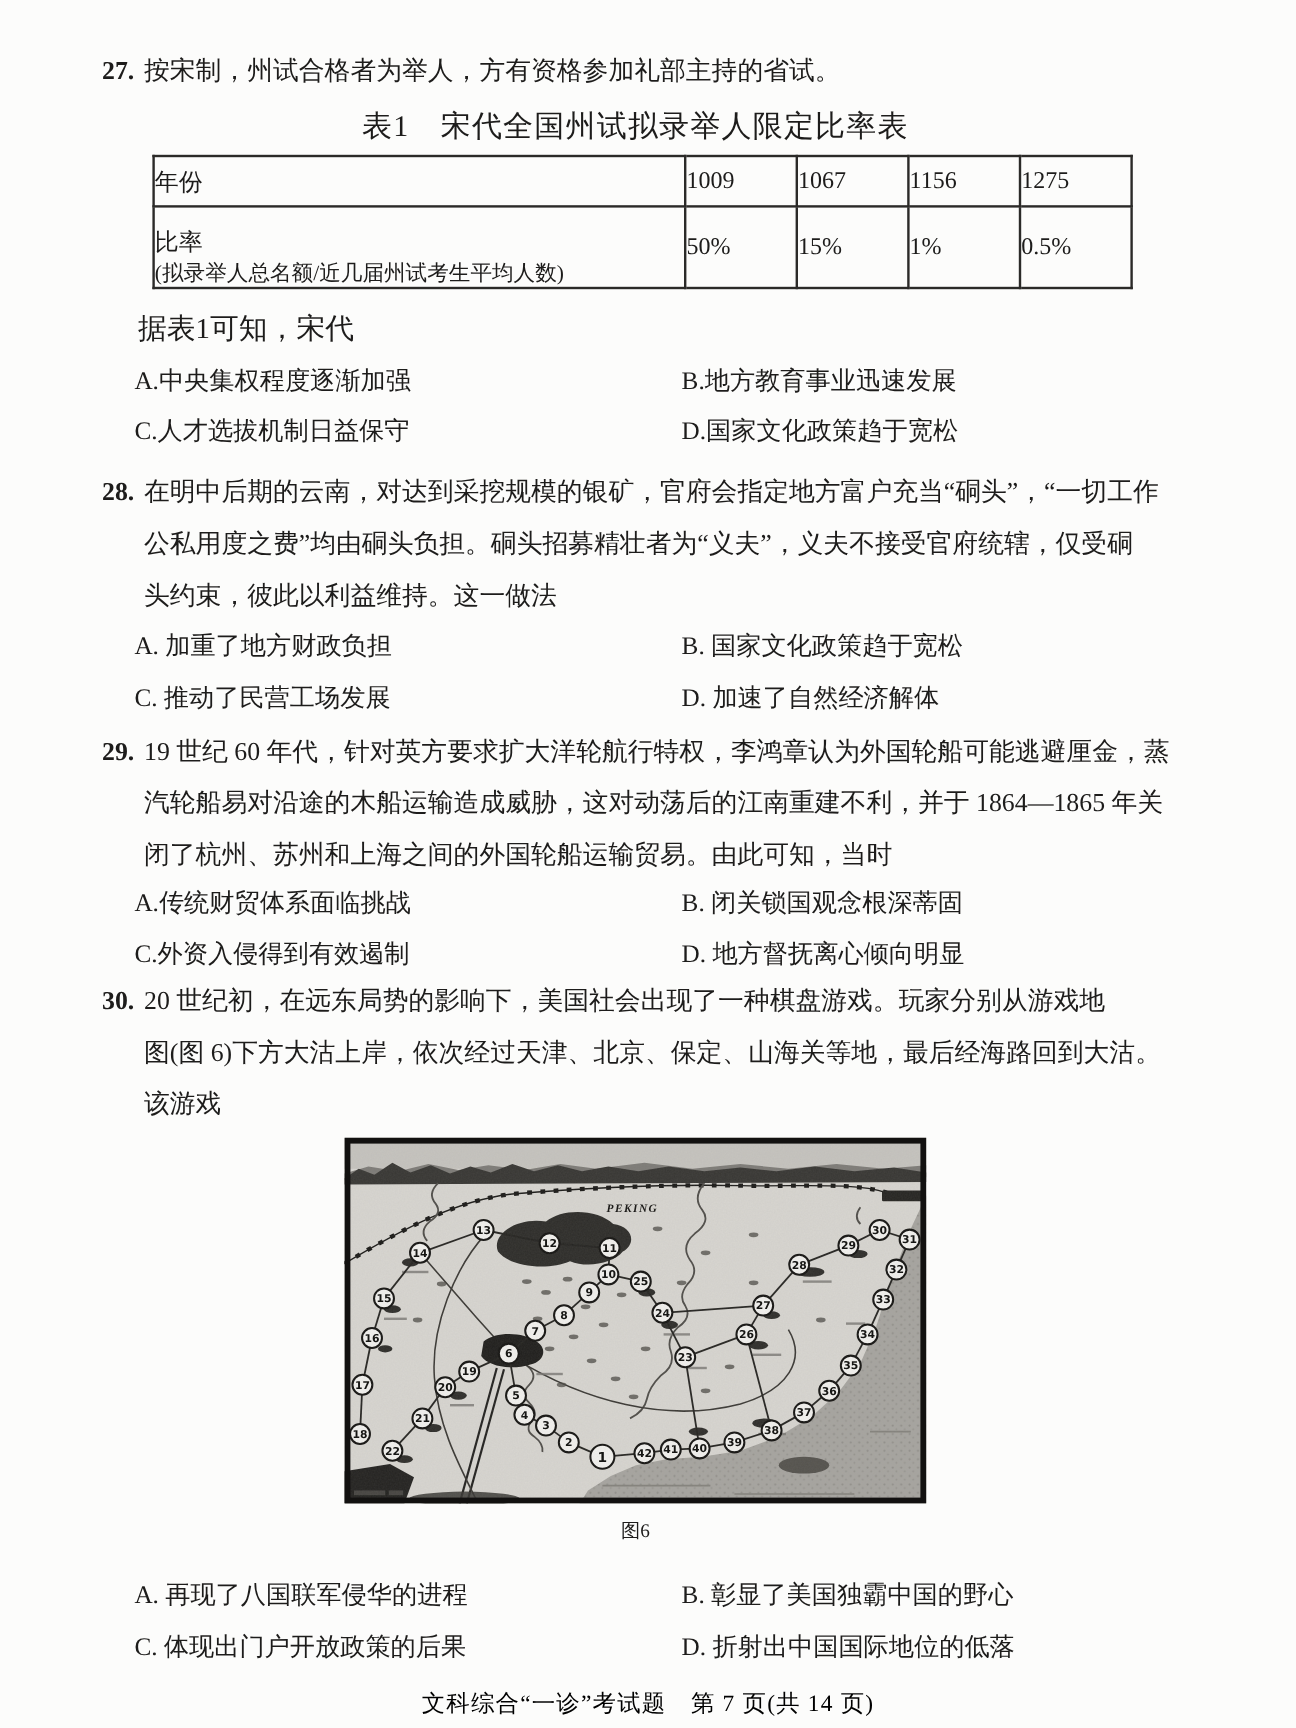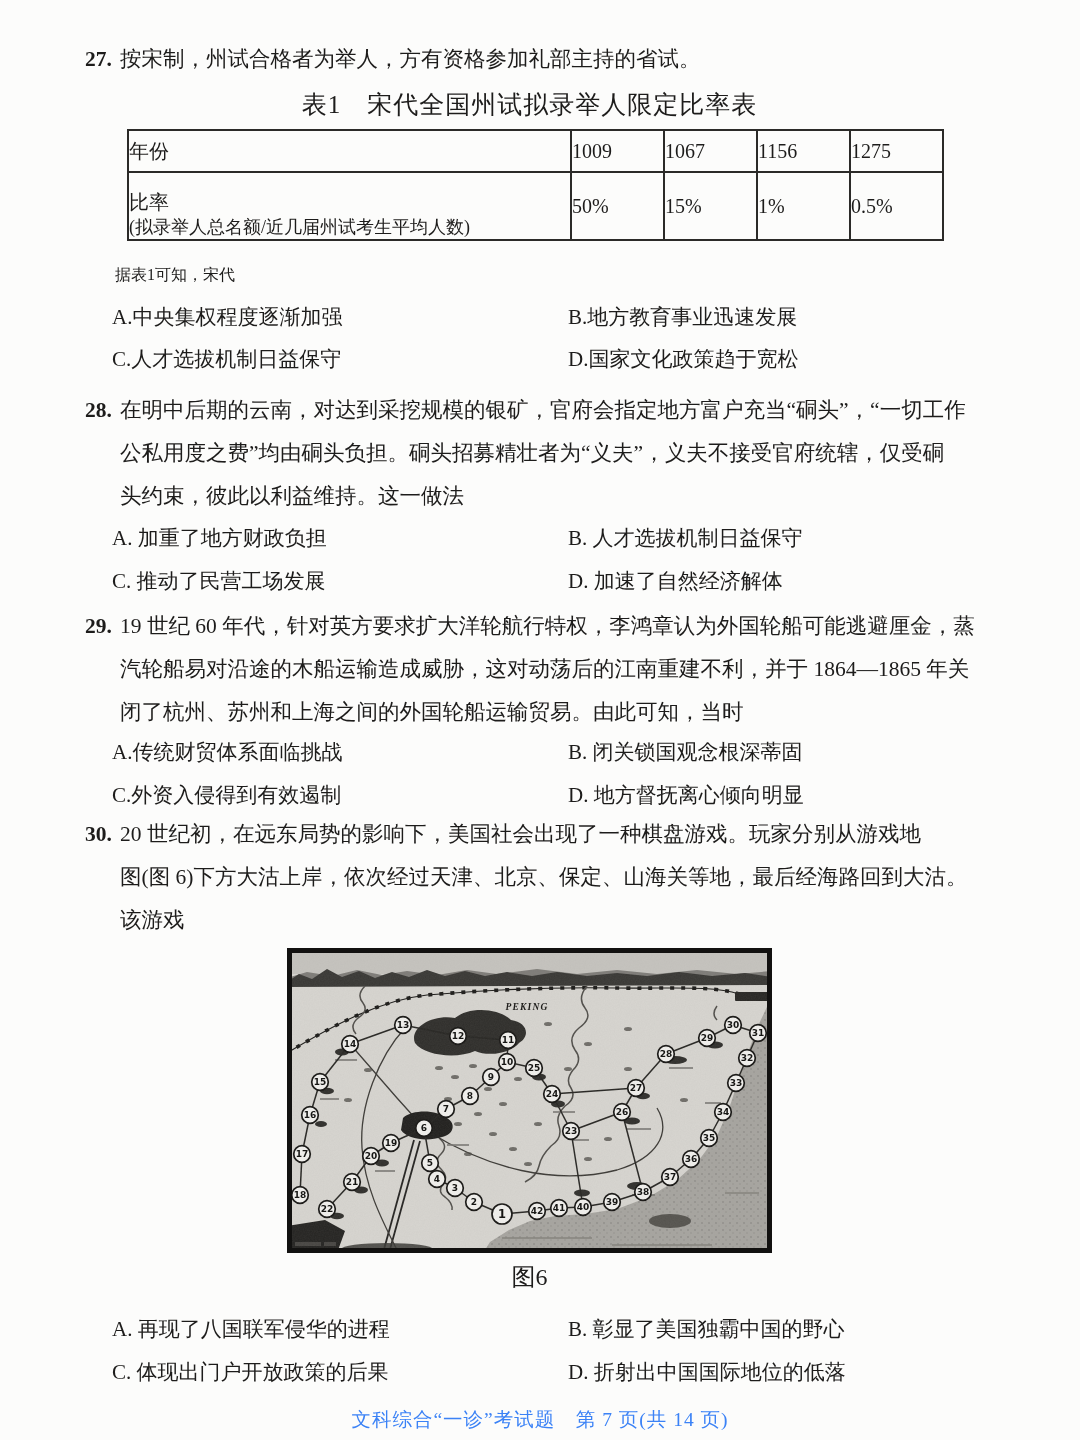--- a/index.html
+++ b/index.html
@@ -19,32 +19,32 @@
   .tbl-title{margin:14px 0 0 127px;width:805px;text-align:center;font-size:25px;letter-spacing:1px;}
   table.rate{margin:8px 0 0 127px;border-collapse:collapse;table-layout:fixed;width:805px;font-size:20px;}
   table.rate td{border:2px solid #2b2a28;text-align:left;vertical-align:middle;padding:0;}
   table.rate tr.r1 td{height:40px;}
   table.rate tr.r2 td{height:64px;}
   td.c0{width:441px;}
   td.cy{width:91px;}
   .sub{font-size:18px;display:block;line-height:24px;}
   .rl1{display:block;line-height:26px;margin-top:16px;}
   
-  .lead{margin:20px 0 0 115px;font-size:16px;line-height:28px;}
+  .lead{margin:20px 0 0 115px;font-size:24px;line-height:28px;}
   .optrow{display:flex;margin:14px 0 0 112px;font-size:21px;line-height:28px;gap:28px;}
   .optrow .l{width:428px;}
   .optrow .r{flex:1;}
   .og28{margin-top:6px;}
   .og28b,.og29b,.og30b{margin-top:15px;}
   .og29{margin-top:4px;}
   .og30{margin-top:24px;}
   
   .map-wrap{margin:6px 0 0 287px;width:485px;line-height:0;}
-  .fig-cap{margin:10px 0 0 287px;width:485px;text-align:center;font-size:24px;line-height:28px;}
-  .footer{margin-top:20px;text-align:center;font-size:19.5px;color:#3b82f6;letter-spacing:1px;}
+  .fig-cap{margin:10px 0 0 287px;width:485px;text-align:center;font-size:16px;line-height:28px;}
+  .footer{margin-top:20px;text-align:center;font-size:19.5px;color:#000000;letter-spacing:1px;}
   
   #map-edges line{stroke:#262522;stroke-width:1.5;}
   #map-roads path{stroke:#3b3935;stroke-width:1.3;fill:none;}
   #map-stations circle{fill:#f3f2ef;stroke:#161513;stroke-width:1.7;}
   #map-stations text{font:bold 9px "DejaVu Sans",sans-serif;fill:#0e0e0c;text-anchor:middle;}
   #map-stations text.big{font-size:11.5px;}
   .peking-label{font:italic bold 9.5px "Liberation Serif",serif;letter-spacing:1.2px;fill:#151412;}
 </style>
 </head>
 <body>
@@ -93,21 +93,21 @@
     </div>
 
     <div class="q" style="margin-top:16px;">
       <span class="qnum">28.</span>
       <div>在明中后期的云南，对达到采挖规模的银矿，官府会指定地方富户充当“硐头”，“一切工作</div>
       <div>公私用度之费”均由硐头负担。硐头招募精壮者为“义夫”，义夫不接受官府统辖，仅受硐</div>
       <div>头约束，彼此以利益维持。这一做法</div>
     </div>
     <div class="optrow og28">
       <div class="l">A. 加重了地方财政负担</div>
-      <div class="r">B. 人才选拔机制日益保守</div>
+      <div class="r">B. 国家文化政策趋于宽松</div>
     </div>
     <div class="optrow og28b">
       <div class="l">C. 推动了民营工场发展</div>
       <div class="r">D. 加速了自然经济解体</div>
     </div>
 
     <div class="q" style="margin-top:10px;">
       <span class="qnum">29.</span>
       <div>19 世纪 60 年代，针对英方要求扩大洋轮航行特权，李鸿章认为外国轮船可能逃避厘金，蒸</div>
       <div>汽轮船易对沿途的木船运输造成威胁，这对动荡后的江南重建不利，并于 1864—1865 年关</div>

